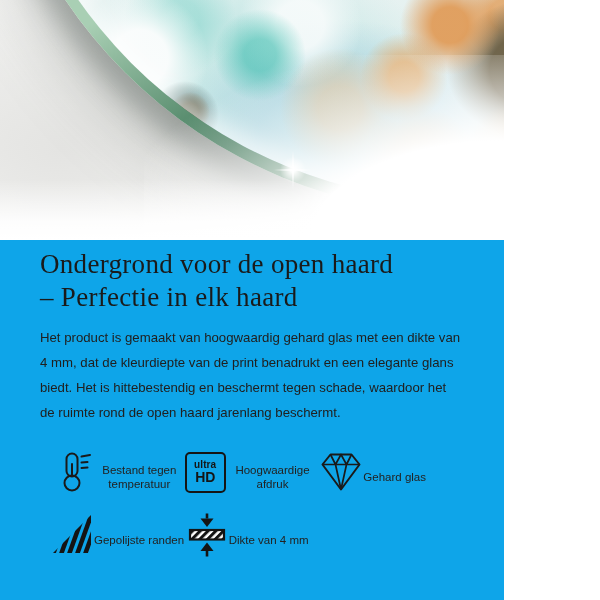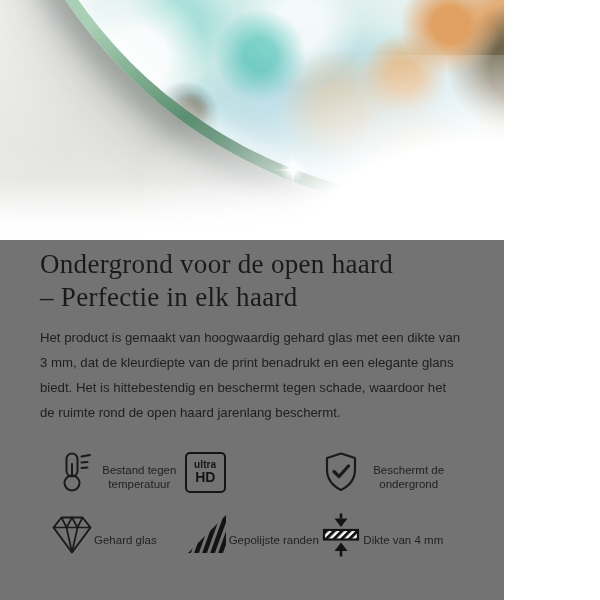--- a/index.html
+++ b/index.html
@@ -8,21 +8,21 @@
     --edge-light:#bfe0c9; --edge-mid:#4e8a62; --edge-dark:#2e6a45;
   }
   *{margin:0;padding:0;box-sizing:border-box;}
   html,body{width:600px;height:600px;}
   body{
     background:#ffffff;
     font-family:"Liberation Sans","DejaVu Sans",sans-serif;
     color:var(--text);
     overflow:hidden;
   }
-  .page{width:504px;height:600px;background:#737373;position:relative;overflow:hidden;}
+  .page{width:504px;height:600px;background:#0ea5e9;position:relative;overflow:hidden;}
 
   
   .hero{
     position:relative;height:240px;overflow:hidden;
     background:
       radial-gradient(ellipse 420px 300px at 12% 62%, #e4e4e2 0%, rgba(228,228,226,0) 75%),
       linear-gradient(180deg,#fbfbfa 0%,#f4f4f2 60%,#ffffff 100%);
   }
   .glass-edge{
     position:absolute;left:-17px;top:-754px;width:968px;height:968px;border-radius:50%;
@@ -107,21 +107,21 @@
     <div class="sparkle s2"></div>
     <div class="fade-corner"></div>
     <div class="fade-bottom"></div>
   </div>
 
   <div class="content">
     <h1 class="title">
       <span>Ondergrond voor de open haard</span><br>
       <span>– Perfectie in elk haard</span>
     </h1>
-    <p class="desc">Het product is gemaakt van hoogwaardig gehard glas met een dikte van 3 mm, dat de kleurdiepte van de print benadrukt en een elegante glans biedt. Het is hittebestendig en beschermt tegen schade, waardoor het de ruimte rond de open haard jarenlang beschermt.</p>
+    <p class="desc">Het product is gemaakt van hoogwaardig gehard glas met een dikte van 4 mm, dat de kleurdiepte van de print benadrukt en een elegante glans biedt. Het is hittebestendig en beschermt tegen schade, waardoor het de ruimte rond de open haard jarenlang beschermt.</p>
 
     <div class="features">
 
       <div class="feature">
         <span class="icon">
           <svg width="44" height="44" viewBox="0 0 44 44" fill="none" stroke="#1a1a1a" stroke-width="2" stroke-linecap="round">
             <rect x="16.5" y="3.5" width="11" height="23" rx="5.5"></rect>
             <circle cx="22" cy="33" r="7.5"></circle>
             <line x1="22" y1="14" x2="22" y2="26"></line>
             <line x1="31.5" y1="6.5" x2="40" y2="5"></line>
@@ -132,31 +132,23 @@
         <span class="label">Bestand tegen temperatuur</span>
       </div>
 
       <div class="feature">
         <span class="icon">
           <span class="uhd-box">
             <span class="uhd-top">ultra</span>
             <span class="uhd-bottom">HD</span>
           </span>
         </span>
-      </div>
-
-      <div class="feature">
-        <span class="icon">
-          <svg width="44" height="44" viewBox="0 0 44 44" fill="none" stroke="#1a1a1a" stroke-width="2.2" stroke-linejoin="round">
-            <path d="M22 3.5 L36 8 V19.5 C36 29.5 30.5 35.8 22 40 C13.5 35.8 8 29.5 8 19.5 V8 Z"></path>
-            <path d="M15 21.5 l5 5 L29.5 16" stroke-width="3.2" stroke-linecap="round"></path>
-          </svg>
-        </span>
-        <span class="label">Beschermt de ondergrond</span>
-      </div>
+        <span class="label">Hoogwaardige afdruk</span>
+      </div>
+
 
       <div class="feature">
         <span class="icon">
           <svg width="44" height="44" viewBox="0 0 44 44" fill="none" stroke="#1a1a1a" stroke-width="2" stroke-linejoin="round">
             <polygon points="22,39.5 3.5,14.5 11.5,4.5 32.5,4.5 40.5,14.5"></polygon>
             <path d="M3.5 14.5 H40.5 M11.5 4.5 L16.5 14.5 L22 4.5 L27.5 14.5 L32.5 4.5 M16.5 14.5 L22 39.5 M27.5 14.5 L22 39.5" stroke-width="1.7"></path>
           </svg>
         </span>
         <span class="label">Gehard glas</span>
       </div>

